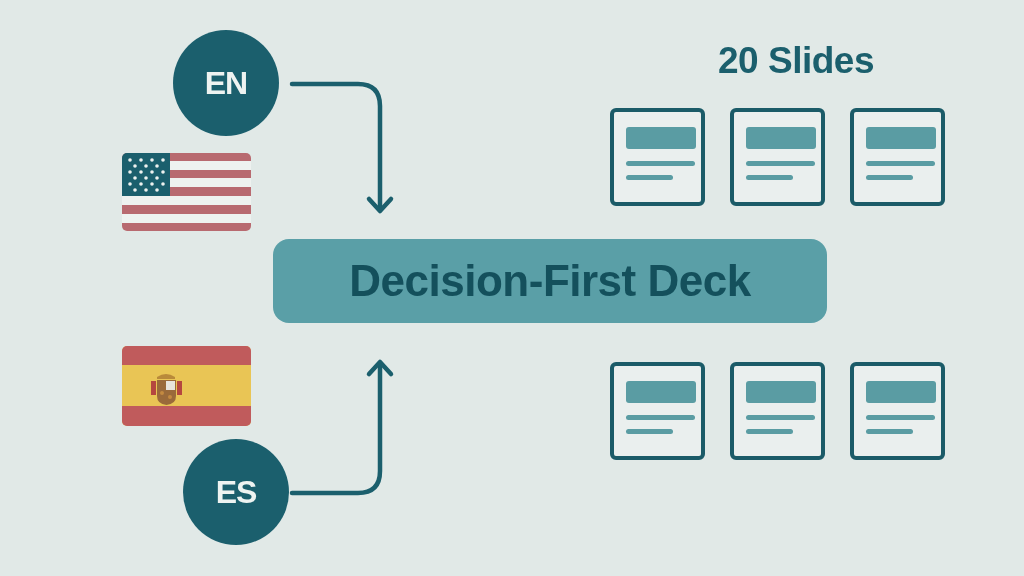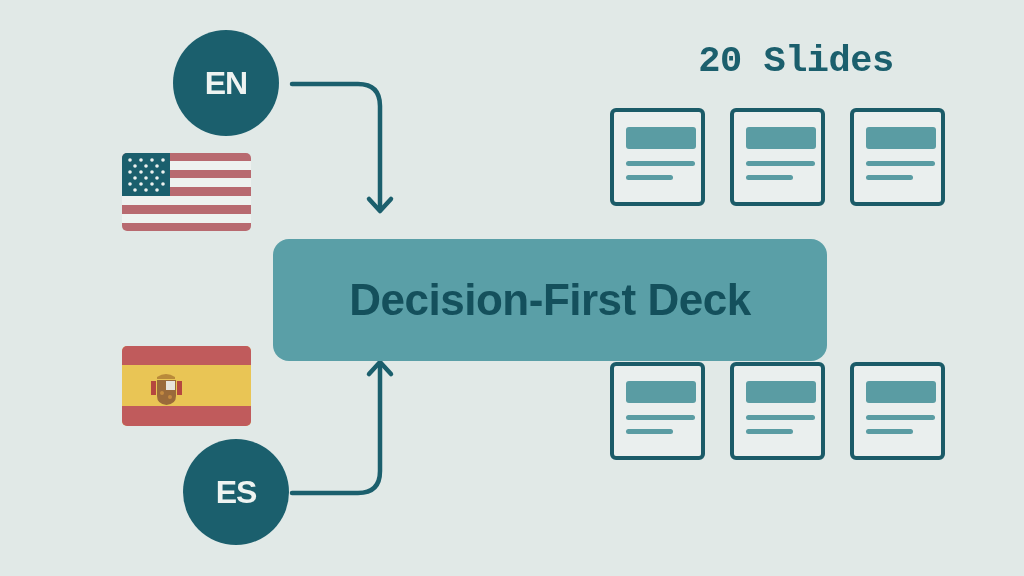--- a/index.html
+++ b/index.html
@@ -15,28 +15,28 @@
     background: #1b5f6d; color: #eef3f1;
     display: flex; align-items: center; justify-content: center;
     font-weight: 700; font-size: 32px; letter-spacing: -1px;
   }
   .flag {
     position: absolute; width: 129px; border-radius: 5px; overflow: hidden;
   }
   .flag-us { left: 122px; top: 153px; height: 78px; }
   .flag-es { left: 122px; top: 346px; height: 80px; }
   .deck-box {
-    position: absolute; left: 273px; top: 239px; width: 554px; height: 122px;
+    position: absolute; left: 273px; top: 239px; width: 554px; height: 84px;
     background: #5a9fa7; border-radius: 16px;
     display: flex; align-items: center; justify-content: center;
     color: #14505c; font-weight: 700; font-size: 44px; letter-spacing: -0.5px;
   }
   .slides-title {
     position: absolute; left: 660px; top: 40px; width: 272px; text-align: center;
-    color: #1b5f6d; font-weight: 700; font-size: 37px; letter-spacing: -0.5px; font-family: Liberation Mono, monospace;
+    color: #1b5f6d; font-weight: 700; font-size: 37px; letter-spacing: -0.5px;
   }
   .slide {
     position: absolute; width: 95px; height: 98px;
     border: 4px solid #1b5b68; border-radius: 6px;
     background: #eaefee; box-sizing: border-box;
   }
   .slide .bar-title {
     position: absolute; left: 12px; top: 15px; width: 70px; height: 22px;
     background: #5a9ca3; border-radius: 3px;
   }

